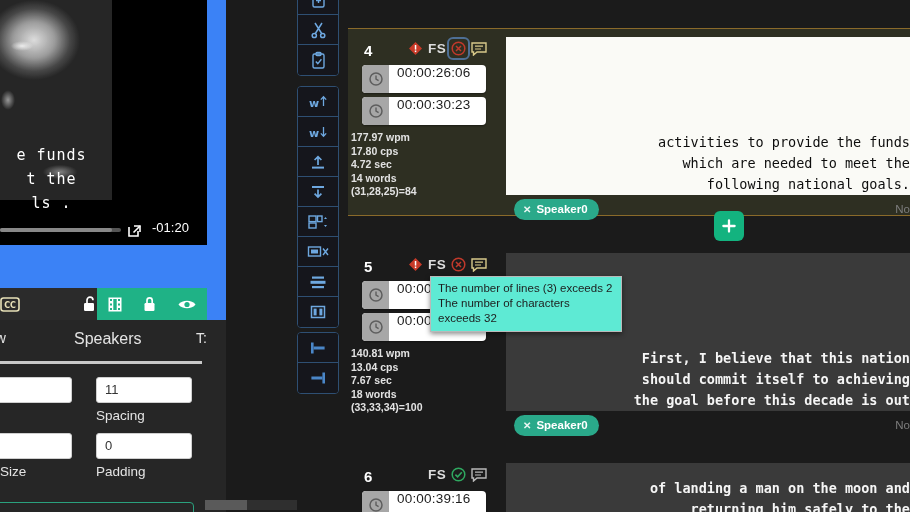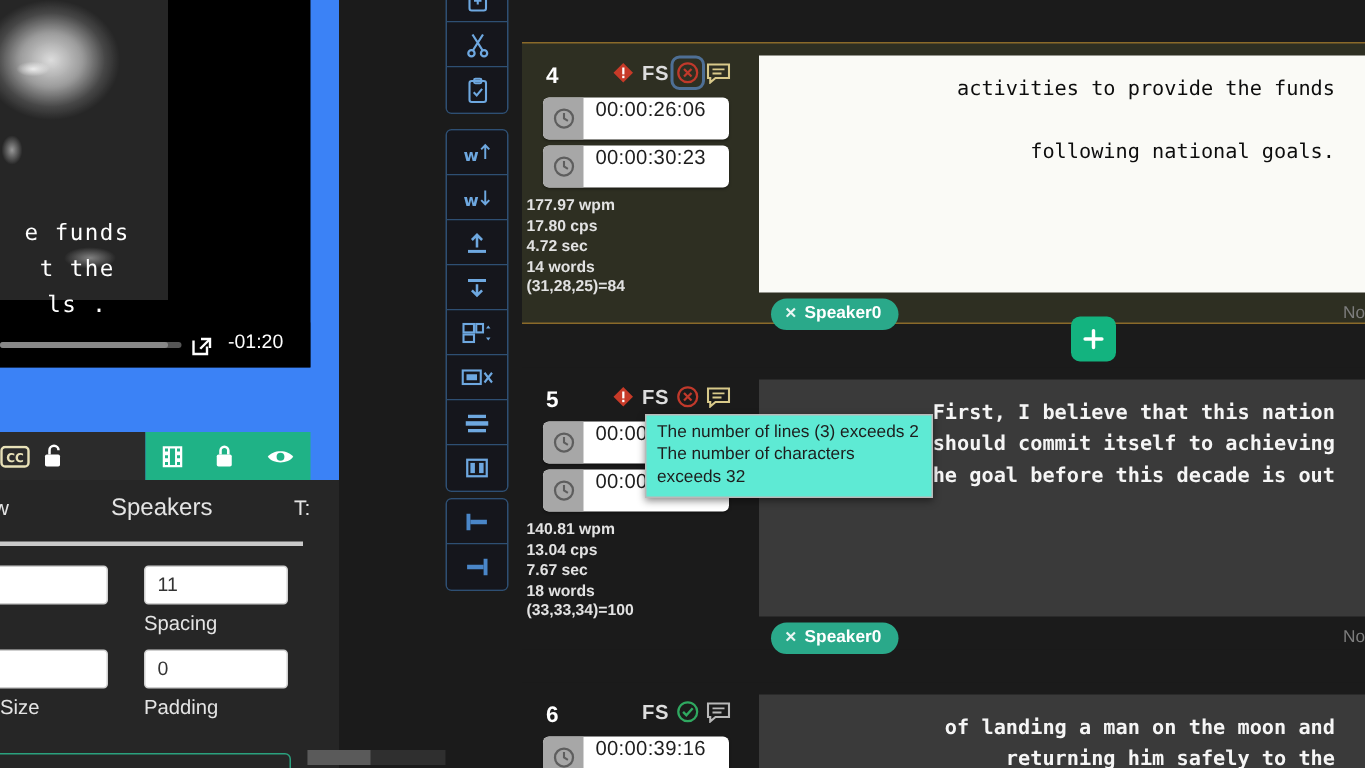--- a/index.html
+++ b/index.html
@@ -63,21 +63,21 @@
     position: absolute; left: 152px; top: 5px;
     font-size: 13px; color: #fff; font-family: "Liberation Sans", sans-serif;
   }
 
   
   #lockbar {
     position: absolute; left: 0; top: 288px; width: 207px; height: 32px;
     display: flex;
   }
   .lock-seg { display: flex; align-items: center; }
-  #lockseg-dark { background: #2b2b2b; width: 97px; justify-content: flex-start; gap: 8px; }
+  #lockseg-dark { background: #2b2b2b; width: 97px; justify-content: space-between; gap: 8px; }
   #lockseg-teal { background: #1fb286; width: 110px; justify-content: space-around; }
 
   
   #props-panel {
     position: absolute; left: 0; top: 320px; width: 226px; height: 192px;
     background: #262626;
   }
   #props-tabs {
     position: absolute; left: 0; top: 0; width: 226px; height: 36px;
     display: flex; align-items: center;
@@ -173,22 +173,22 @@
   .tc-start { top: 36px; }
   .tc-end   { top: 68px; }
 
   .blk-stats {
     position: absolute; left: 3px; top: 102px;
     font-size: 10.5px; line-height: 13.5px; color: #e2e2e2; font-weight: 600;
   }
 
   .preview-box {
     position: absolute; left: 158px; top: 8px; width: 404px; height: 158px;
-    display: flex; align-items: flex-start; justify-content: flex-end;
-    padding: 12px 20px 0 0;
+    display: flex; align-items: flex-end; justify-content: flex-end;
+    padding: 12px 0 0 0;
   }
   .preview-light { background: #fafaf6; }
   .preview-dark  { background: #3a3a3a; }
   .preview-text {
     font-family: "DejaVu Sans Mono", monospace;
     font-size: 13.5px; line-height: 21px; text-align: right; white-space: pre;
   }
   .pt-dark { color: #0d0d0d; }
   .pt-light { color: #f5f5f5; font-weight: bold; }
 
@@ -482,21 +482,21 @@
         <div class="blk-stats">
           <div>177.97 wpm</div>
           <div>17.80 cps</div>
           <div>4.72 sec</div>
           <div>14 words</div>
           <div>(31,28,25)=84</div>
         </div>
       </div>
 
       <div class="preview-box preview-light">
-        <div class="preview-text pt-dark"><span>activities to provide the funds</span><br><br><span>following national goals.</span></div>
+        <div class="preview-text pt-dark"><span>activities to provide the funds</span><br><span>which are needed to meet the</span><br><span>following national goals.</span></div>
       </div>
 
       <div class="speaker-row">
         <span class="speaker-chip">
           <span class="speaker-x">✕</span>
           <span>Speaker0</span>
         </span>
         <span class="speaker-note">No</span>
       </div>
     </div>

